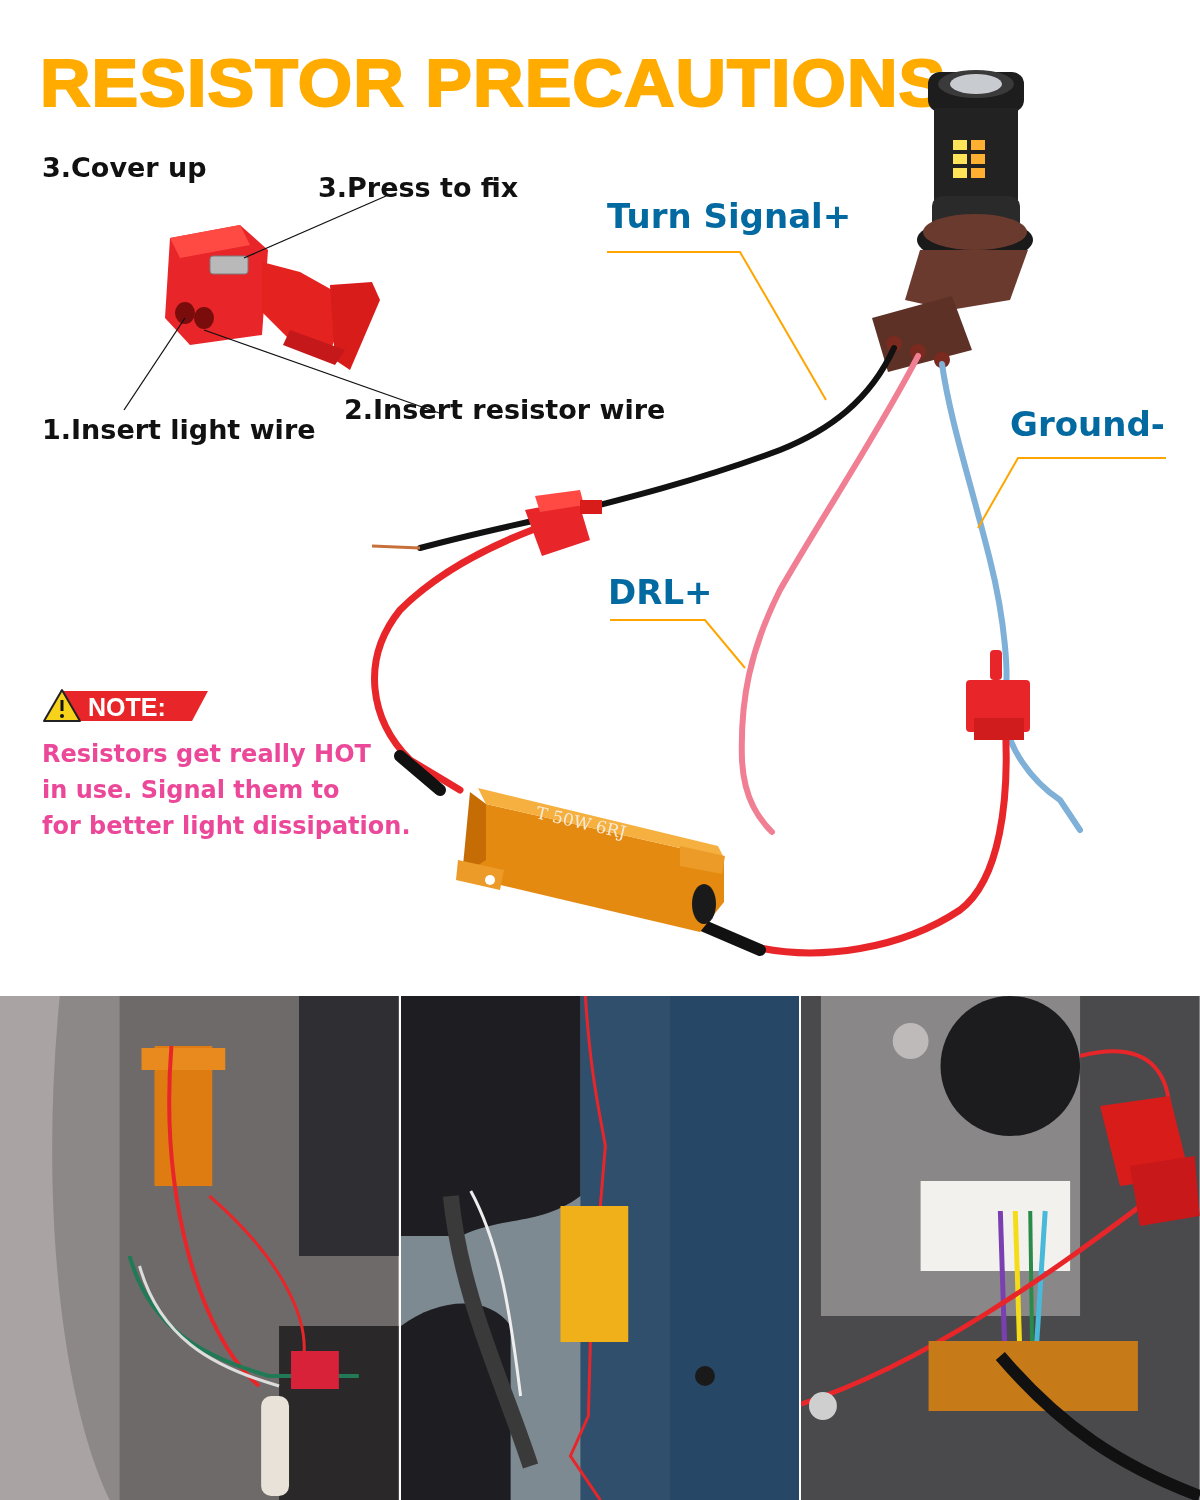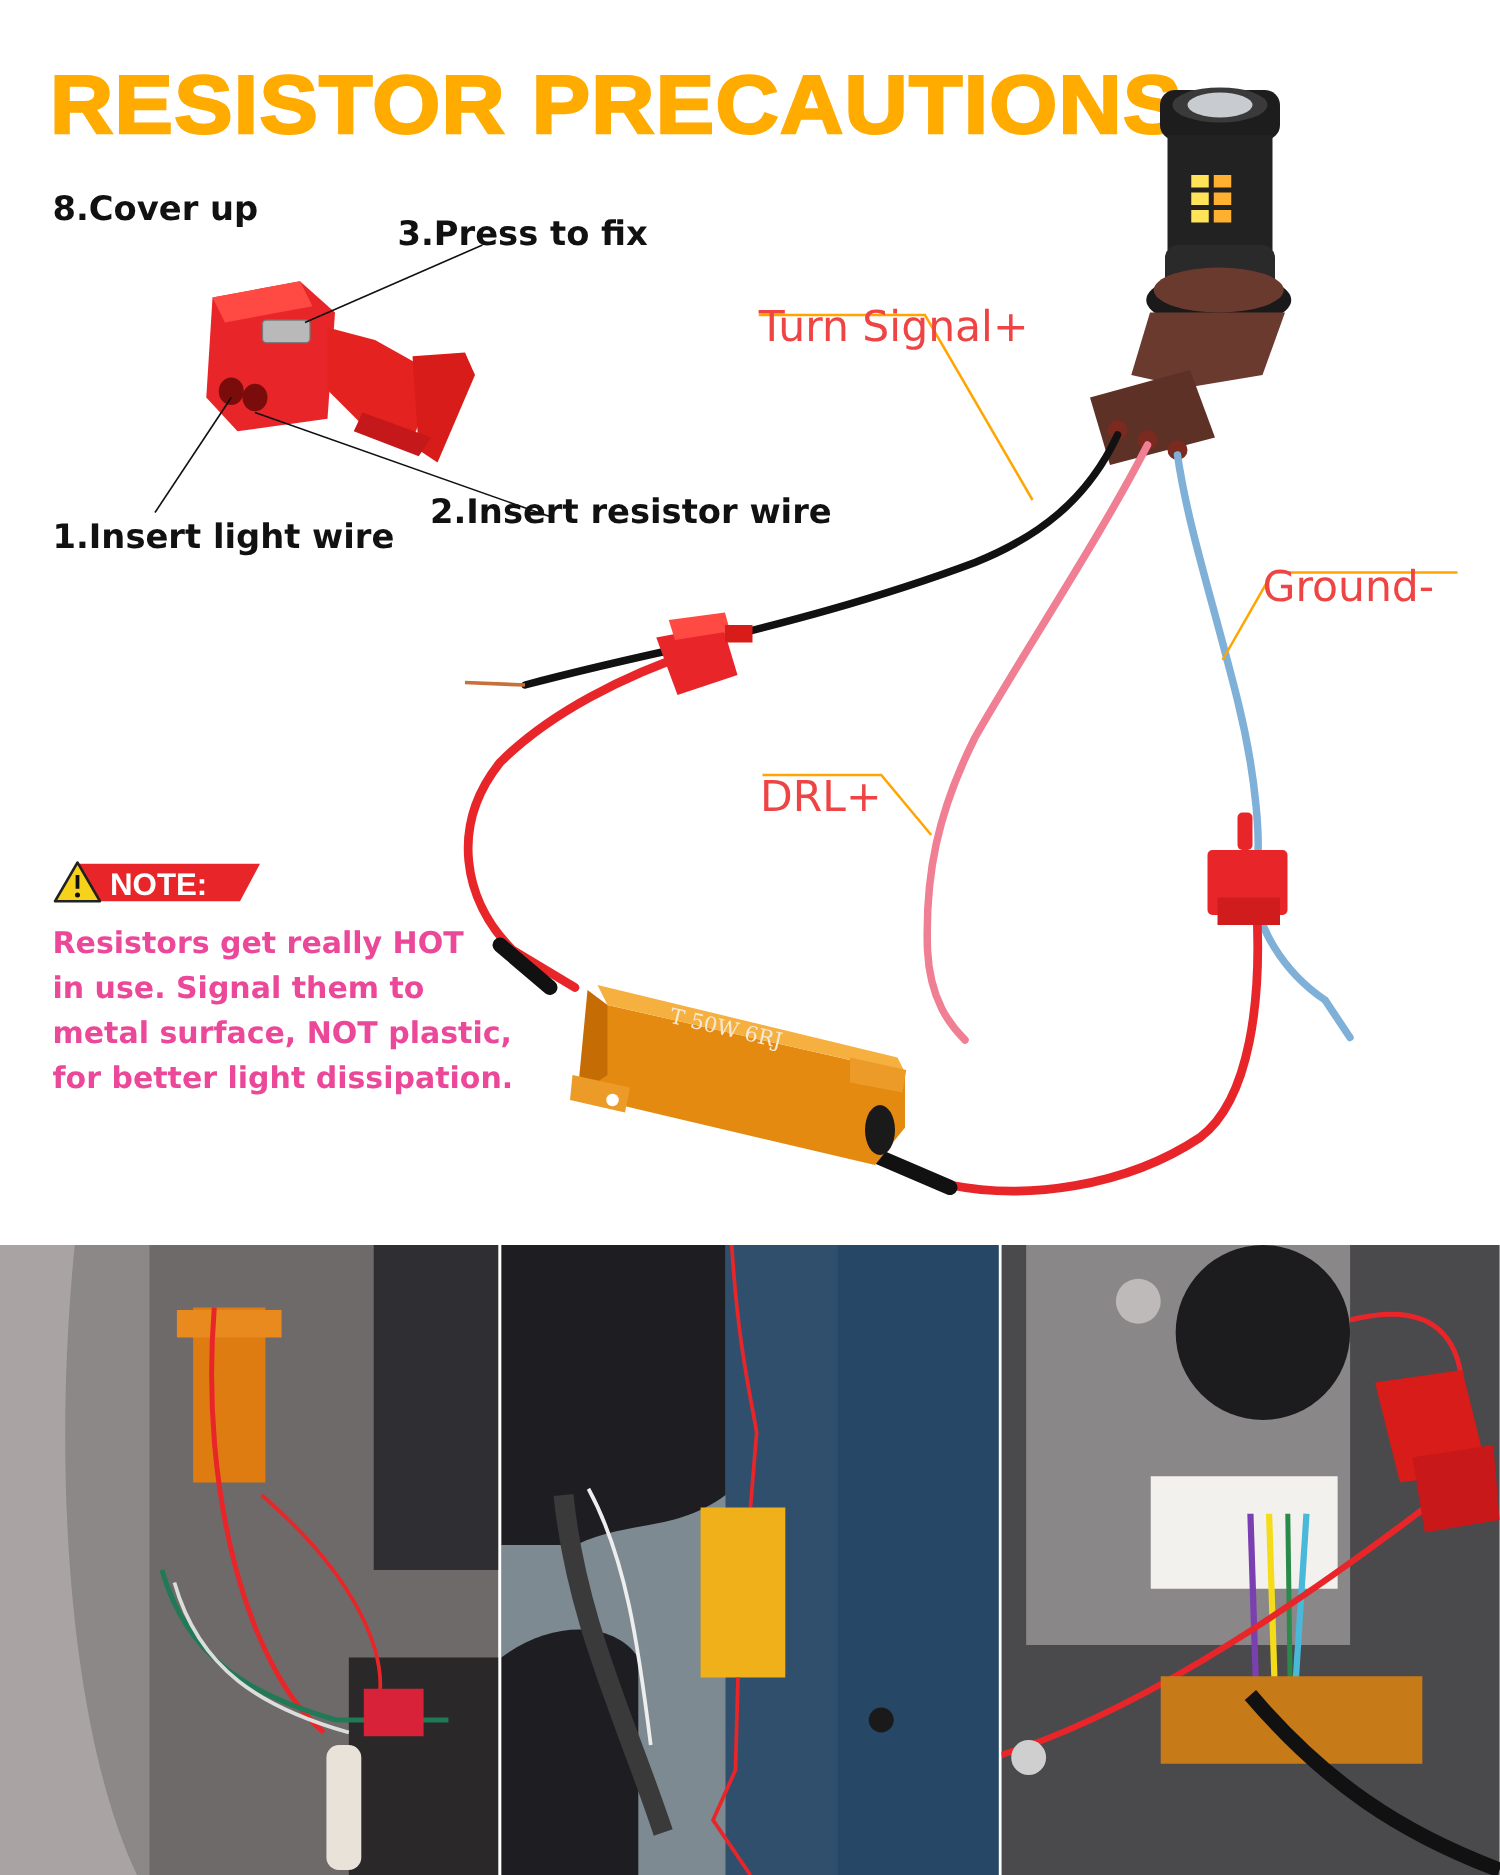--- a/index.html
+++ b/index.html
@@ -14,22 +14,22 @@
     font-weight: 900; font-size: 66px; letter-spacing: 1px;
     color: #ffab00; transform: scaleX(1.06); transform-origin: left top;
     line-height: 1;
     -webkit-text-stroke: 2px #ffab00;
   }
   .step {
     position: absolute; font-weight: bold; font-size: 27px; color: #111;
     font-family: "DejaVu Sans", sans-serif; white-space: nowrap;
   }
   .wire-label {
-    position: absolute; font-weight: normal; font-size: 34px; color: #ef4444;
-    font-family: "DejaVu Sans", sans-serif; white-space: nowrap; margin-top: 46px;
+    position: absolute; font-weight: bold; font-size: 34px; color: #0369a1;
+    font-family: "DejaVu Sans", sans-serif; white-space: nowrap;
   }
   .note-badge {
     position: absolute; left: 42px; top: 688px; width: 168px; height: 36px;
   }
   .note-text {
     position: absolute; left: 42px; top: 736px; width: 380px;
     font-weight: bold; font-size: 24px; line-height: 36px; color: #ec4899;
   }
   .note-text span { display: block; white-space: nowrap; }
   svg.layer { position: absolute; left: 0; top: 0; }
@@ -123,21 +123,21 @@
     <polygon points="680,846 725,856 722,874 680,866" fill="#ec9b28"></polygon>
     <ellipse cx="704" cy="904" rx="12" ry="20" fill="#1a1a1a"></ellipse>
     <text x="535" y="818" font-family="DejaVu Serif, serif" font-size="17" fill="#f5ead8" transform="rotate(13 535 818)">T 50W 6RJ</text>
   </g>
 
   <polyline points="607,252 740,252 826,400" fill="none" stroke="#ffa500" stroke-width="2"></polyline>
   <polyline points="1166,458 1018,458 978,528" fill="none" stroke="#ffa500" stroke-width="2"></polyline>
   <polyline points="610,620 705,620 745,668" fill="none" stroke="#ffa500" stroke-width="2"></polyline>
 </svg>
 
-<div class="step" style="left:42px; top:152px;">8.Cover up</div>
+<div class="step" style="left:42px; top:152px;">3.Cover up</div>
 <div class="step" style="left:318px; top:156px;margin-top:16px;">3.Press to fix</div>
 <div class="step" style="left:42px; top:414px;">1.Insert light wire</div>
 <div class="step" style="left:344px; top:394px;">2.Insert resistor wire</div>
 
 <div class="wire-label" style="left:607px; top:196px;">Turn Signal+</div>
 <div class="wire-label" style="left:1010px; top:404px;">Ground-</div>
 <div class="wire-label" style="left:608px; top:572px;">DRL+</div>
 
 <div class="note-badge">
   <svg width="168" height="36" viewBox="0 0 168 36">
@@ -147,21 +147,20 @@
       <rect x="18.5" y="12" width="3" height="11" fill="#111"></rect>
       <circle cx="20" cy="28" r="2" fill="#111"></circle>
     </g>
     <text x="46" y="28" font-family="Liberation Sans, sans-serif" font-weight="bold" font-size="25" fill="#fff">NOTE:</text>
   </svg>
 </div>
 
 <div class="note-text">
   <span>Resistors get really HOT</span>
   <span>in use. Signal them to</span>
-  <span>metal surface, NOT plastic,</span>
   <span>for better light dissipation.</span>
 </div>
 
 <div class="photos">
   <div class="photo">
     <svg viewBox="0 0 400 504" preserveAspectRatio="none">
       <rect width="400" height="504" fill="#6f6a6a"></rect>
       <rect x="0" y="0" width="120" height="504" fill="#8d8888"></rect>
       <path d="M0,0 L60,0 C40,200 60,400 110,504 L0,504 Z" fill="#a9a3a3"></path>
       <rect x="300" y="0" width="100" height="260" fill="#2e2e33"></rect>

